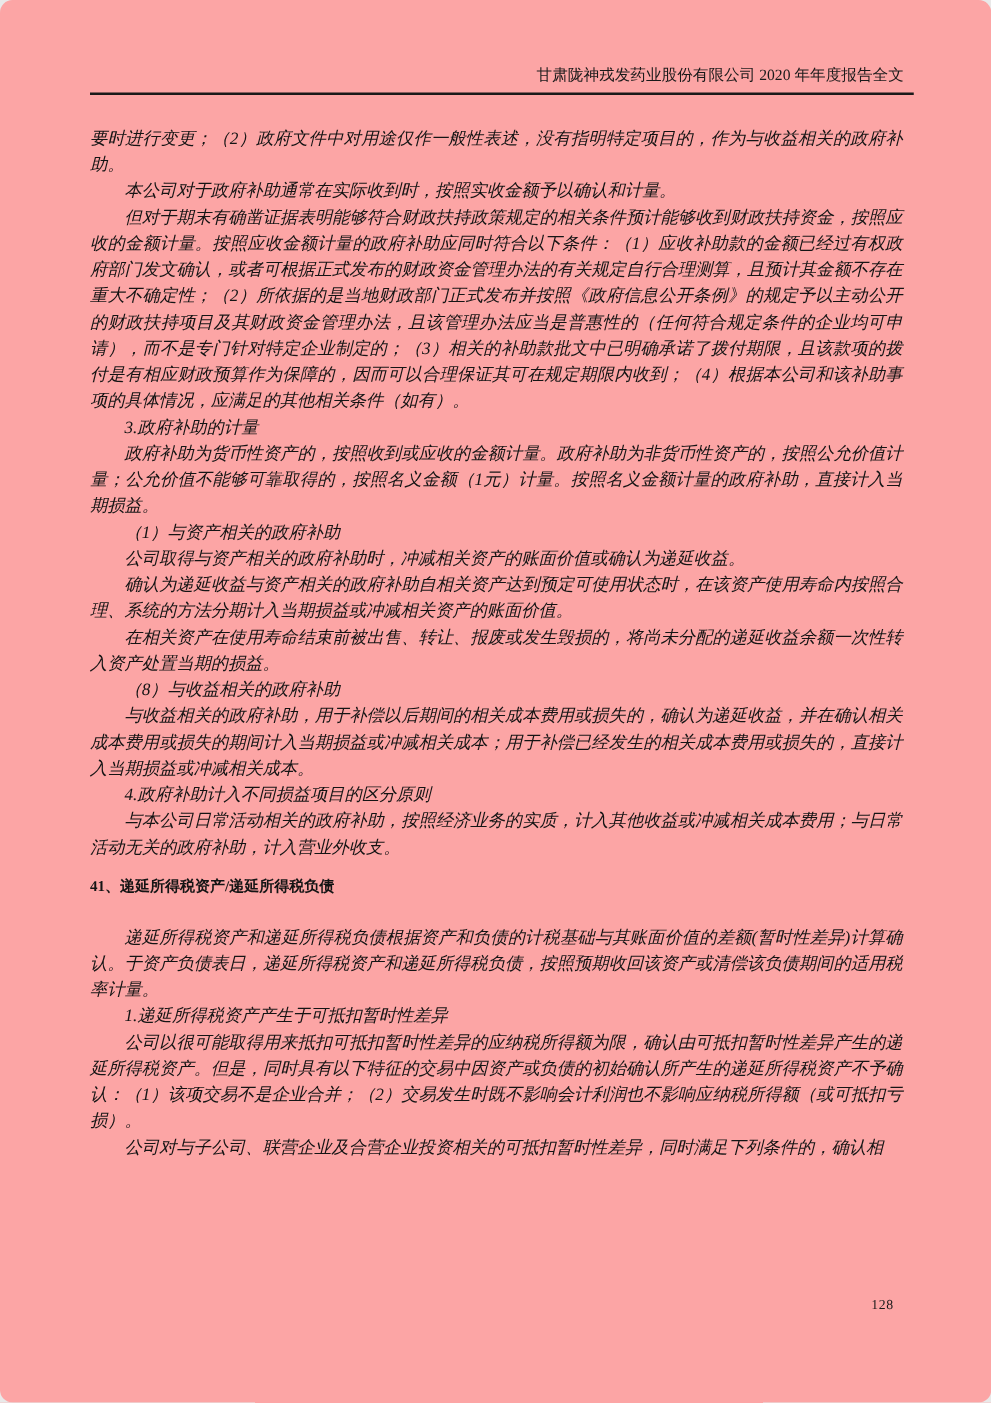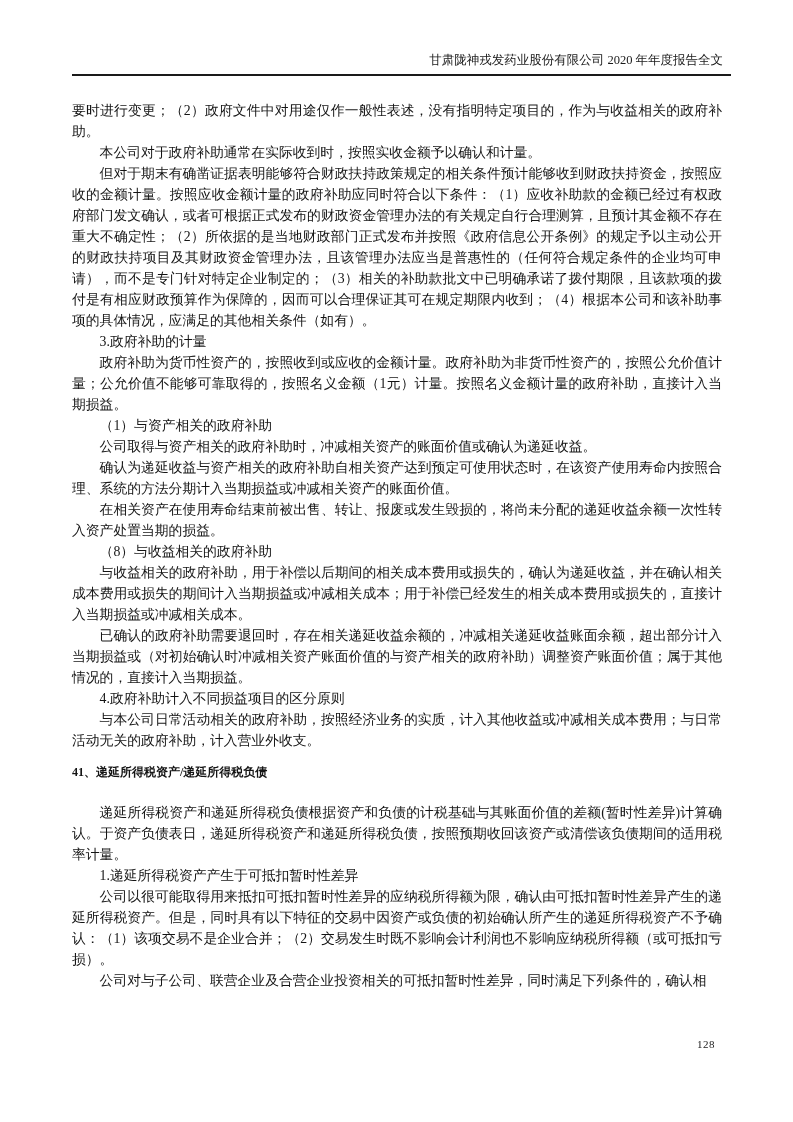--- a/index.html
+++ b/index.html
@@ -2,24 +2,25 @@
 <html><head>
 <meta charset="utf-8">
 <style>
   * { margin: 0; padding: 0; box-sizing: border-box; }
   html, body { background: #e9e9e9; }
   .page {
     position: relative;
     width: 793px;
     height: 1122px;
     margin: 0 auto;
-    background: #ffffff;
+    background: #fca5a5;
     font-family: "Liberation Serif", "DejaVu Serif", serif;
     color: #141414;
     overflow: hidden;
+    border-radius: 10px;
   }
   .page-header {
     position: absolute;
     left: 72px;
     top: 52px;
     width: 659px;
     text-align: right;
     font-size: 12.5px;
     line-height: 16px;
     padding-bottom: 6px;
@@ -32,21 +33,21 @@
     position: absolute;
     left: 72px;
     top: 100px;
     width: 650px;
     font-size: 13.8px;
     line-height: 21px;
     text-align: justify;
     text-justify: inter-ideograph;
     word-break: break-all;
   }
-  .para { text-indent: 0; }
+  .para { text-indent: 0; font-style: italic; }
   .para.indent { text-indent: 2em; }
   .section-heading {
     font-size: 12px;
     font-weight: bold;
     line-height: 22px;
     margin-top: 10px;
     margin-bottom: 19px;
     text-align: left;
   }
   .page-number {
@@ -71,21 +72,20 @@
       <p class="para indent">本公司对于政府补助通常在实际收到时，按照实收金额予以确认和计量。</p>
       <p class="para indent">但对于期末有确凿证据表明能够符合财政扶持政策规定的相关条件预计能够收到财政扶持资金，按照应收的金额计量。按照应收金额计量的政府补助应同时符合以下条件：（1）应收补助款的金额已经过有权政府部门发文确认，或者可根据正式发布的财政资金管理办法的有关规定自行合理测算，且预计其金额不存在重大不确定性；（2）所依据的是当地财政部门正式发布并按照《政府信息公开条例》的规定予以主动公开的财政扶持项目及其财政资金管理办法，且该管理办法应当是普惠性的（任何符合规定条件的企业均可申请），而不是专门针对特定企业制定的；（3）相关的补助款批文中已明确承诺了拨付期限，且该款项的拨付是有相应财政预算作为保障的，因而可以合理保证其可在规定期限内收到；（4）根据本公司和该补助事项的具体情况，应满足的其他相关条件（如有）。</p>
       <p class="para indent">3.政府补助的计量</p>
       <p class="para indent">政府补助为货币性资产的，按照收到或应收的金额计量。政府补助为非货币性资产的，按照公允价值计量；公允价值不能够可靠取得的，按照名义金额（1元）计量。按照名义金额计量的政府补助，直接计入当期损益。</p>
       <p class="para indent">（1）与资产相关的政府补助</p>
       <p class="para indent">公司取得与资产相关的政府补助时，冲减相关资产的账面价值或确认为递延收益。</p>
       <p class="para indent">确认为递延收益与资产相关的政府补助自相关资产达到预定可使用状态时，在该资产使用寿命内按照合理、系统的方法分期计入当期损益或冲减相关资产的账面价值。</p>
       <p class="para indent">在相关资产在使用寿命结束前被出售、转让、报废或发生毁损的，将尚未分配的递延收益余额一次性转入资产处置当期的损益。</p>
       <p class="para indent">（8）与收益相关的政府补助</p>
       <p class="para indent">与收益相关的政府补助，用于补偿以后期间的相关成本费用或损失的，确认为递延收益，并在确认相关成本费用或损失的期间计入当期损益或冲减相关成本；用于补偿已经发生的相关成本费用或损失的，直接计入当期损益或冲减相关成本。</p>
-      <p class="para indent">已确认的政府补助需要退回时，存在相关递延收益余额的，冲减相关递延收益账面余额，超出部分计入当期损益或（对初始确认时冲减相关资产账面价值的与资产相关的政府补助）调整资产账面价值；属于其他情况的，直接计入当期损益。</p>
       <p class="para indent">4.政府补助计入不同损益项目的区分原则</p>
       <p class="para indent">与本公司日常活动相关的政府补助，按照经济业务的实质，计入其他收益或冲减相关成本费用；与日常活动无关的政府补助，计入营业外收支。</p>
       <h2 class="section-heading">41、递延所得税资产/递延所得税负债</h2>
       <p class="para indent">递延所得税资产和递延所得税负债根据资产和负债的计税基础与其账面价值的差额(暂时性差异)计算确认。于资产负债表日，递延所得税资产和递延所得税负债，按照预期收回该资产或清偿该负债期间的适用税率计量。</p>
       <p class="para indent">1.递延所得税资产产生于可抵扣暂时性差异</p>
       <p class="para indent">公司以很可能取得用来抵扣可抵扣暂时性差异的应纳税所得额为限，确认由可抵扣暂时性差异产生的递延所得税资产。但是，同时具有以下特征的交易中因资产或负债的初始确认所产生的递延所得税资产不予确认：（1）该项交易不是企业合并；（2）交易发生时既不影响会计利润也不影响应纳税所得额（或可抵扣亏损）。</p>
       <p class="para indent">公司对与子公司、联营企业及合营企业投资相关的可抵扣暂时性差异，同时满足下列条件的，确认相</p>
     </main>
 
   <div class="page-number">128</div>

